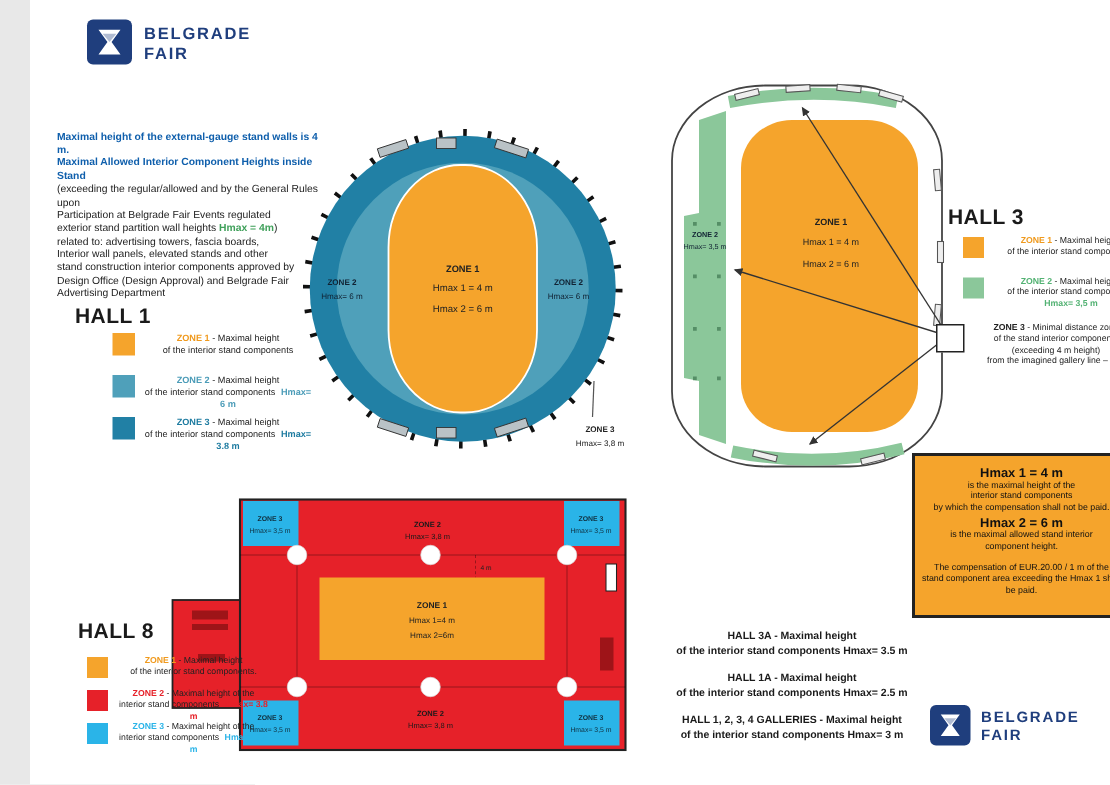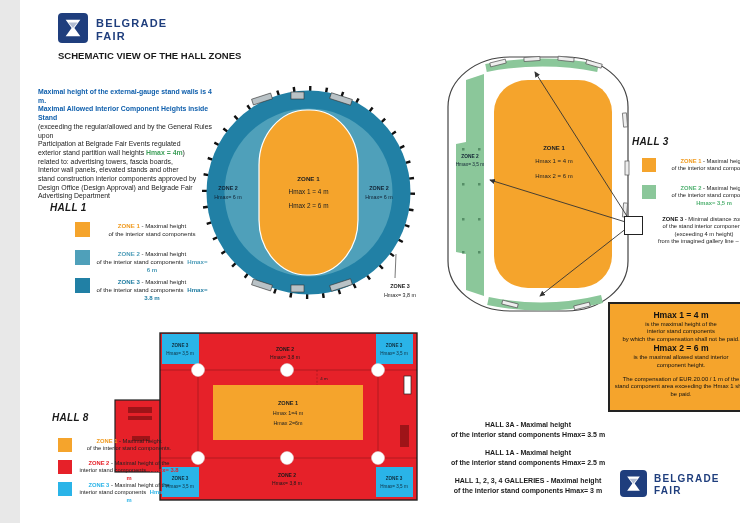--- a/index.html
+++ b/index.html
@@ -16,21 +16,21 @@
     letter-spacing:1.2px; line-height:13px; }
   .title   { position:absolute; left:38px; top:50px; font-size:9.5px; font-weight:bold; }
   .subtitle{ position:absolute; left:38px; top:62px; font-size:9.5px; font-weight:bold; }
 
   
   .intro { position:absolute; left:18px; top:88px; width:180px; font-size:6.9px; line-height:8.7px; color:#222; }
   .intro .blue { color:#0F5FAC; font-weight:bold; }
   .green-text { color:#3FA05A; font-weight:bold; }
 
   
-  .hall-heading { position:absolute; font-size:10px; font-weight:bold; letter-spacing:0.3px;font-style:italic; }
+  .hall-heading { position:absolute; font-size:14px; font-weight:bold; letter-spacing:0.3px; }
   .legend-item { position:absolute; display:flex; gap:5px; align-items:flex-start; }
   .swatch { width:15px; height:15px; flex:none; }
   .swatch.small { width:14px; height:14px; }
   .swatch.box3 { width:17px; height:17px; background:#fff; border:1px solid #222; }
   .legend-text { font-size:6.1px; line-height:7.8px; text-align:center; width:114px; color:#222; }
   .legend-text.narrow { width:104px; font-size:5.8px; line-height:7.4px; }
   .zl { font-weight:bold; }
   .hl { font-weight:bold; margin-left:2px; }
   .c-orange { color:#F09A1E; }
   .c-teal   { color:#4C9CB8; }
@@ -60,21 +60,20 @@
   <div class="logo-box" style="left:38px; top:13px;">
     <svg width="22" height="22" viewBox="0 0 24 24">
       <path d="M4 3 H20 L13.5 12 L20 21 H4 L10.5 12 Z" fill="#ffffff"></path>
       <path d="M7 6 L17 6 L12 12 Z" fill="#1F3E7D" opacity="0.35"></path>
     </svg>
   </div>
   <div class="brand" style="left:76px; top:17px;">
     <div>BELGRADE</div>
     <div>FAIR</div>
   </div>
-  <div class="title">SCHEMATIC VIEW OF THE HALL ZONES</div>
 
   <div class="intro">
     <div class="blue">Maximal height of the external-gauge stand walls is 4 m.</div>
     <div class="blue">Maximal Allowed Interior Component Heights inside Stand</div>
     <div>(exceeding the regular/allowed and by the General Rules upon</div>
     <div>Participation at Belgrade Fair Events regulated</div>
     <div><span>exterior stand partition wall heights  </span><span class="green-text">Hmax = 4m</span><span>)</span></div>
     <div>related to: advertising towers, fascia boards,</div>
     <div>Interior wall panels, elevated stands and other</div>
     <div>stand construction interior components approved by</div>

